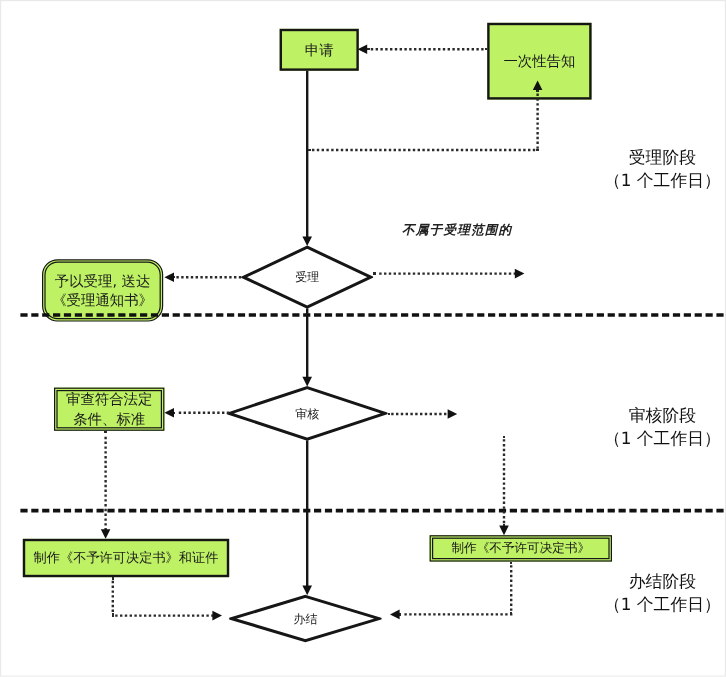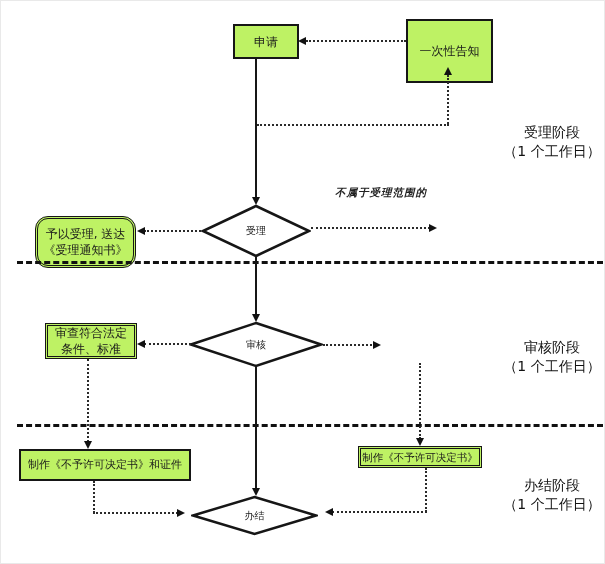--- a/index.html
+++ b/index.html
@@ -50,21 +50,21 @@
   <div class="node b-solid" style="left:405px;top:18px;width:87px;height:64px;">一次性告知</div>
 
   <div class="node b-double" style="left:34px;top:215px;width:101px;height:52px;border-radius:13px;">予以受理, 送达《受理通知书》</div>
 
 
   <div class="node b-double" style="left:44px;top:322px;width:92px;height:36px;">审查符合法定条件、标准</div>
 
 
   <div class="node b-solid small" style="left:18px;top:448px;width:172px;height:32px;white-space:nowrap;">制作《不予许可决定书》和证件</div>
 
-  <div class="node b-double tiny" style="left:357px;top:445px;width:124px;height:22px;white-space:nowrap;">制作《不予许可决定书》</div>
+  <div class="node b-double tiny" style="left:357px;top:445px;width:152px;height:22px;white-space:nowrap;">制作《不予许可决定书》</div>
 
   <div class="diamond" style="left:200px;top:203px;width:110px;height:54px;">
     <svg width="110" height="54" viewBox="0 0 110 54">
       <polygon points="55,2 108,27 55,52 2,27" fill="#ffffff" stroke="#161616" stroke-width="2.5"></polygon>
     </svg>
     <div class="dlabel">受理</div>
   </div>
 
   <div class="diamond" style="left:190px;top:494px;width:127px;height:41px;">
     <svg width="127" height="41" viewBox="0 0 127 41">

